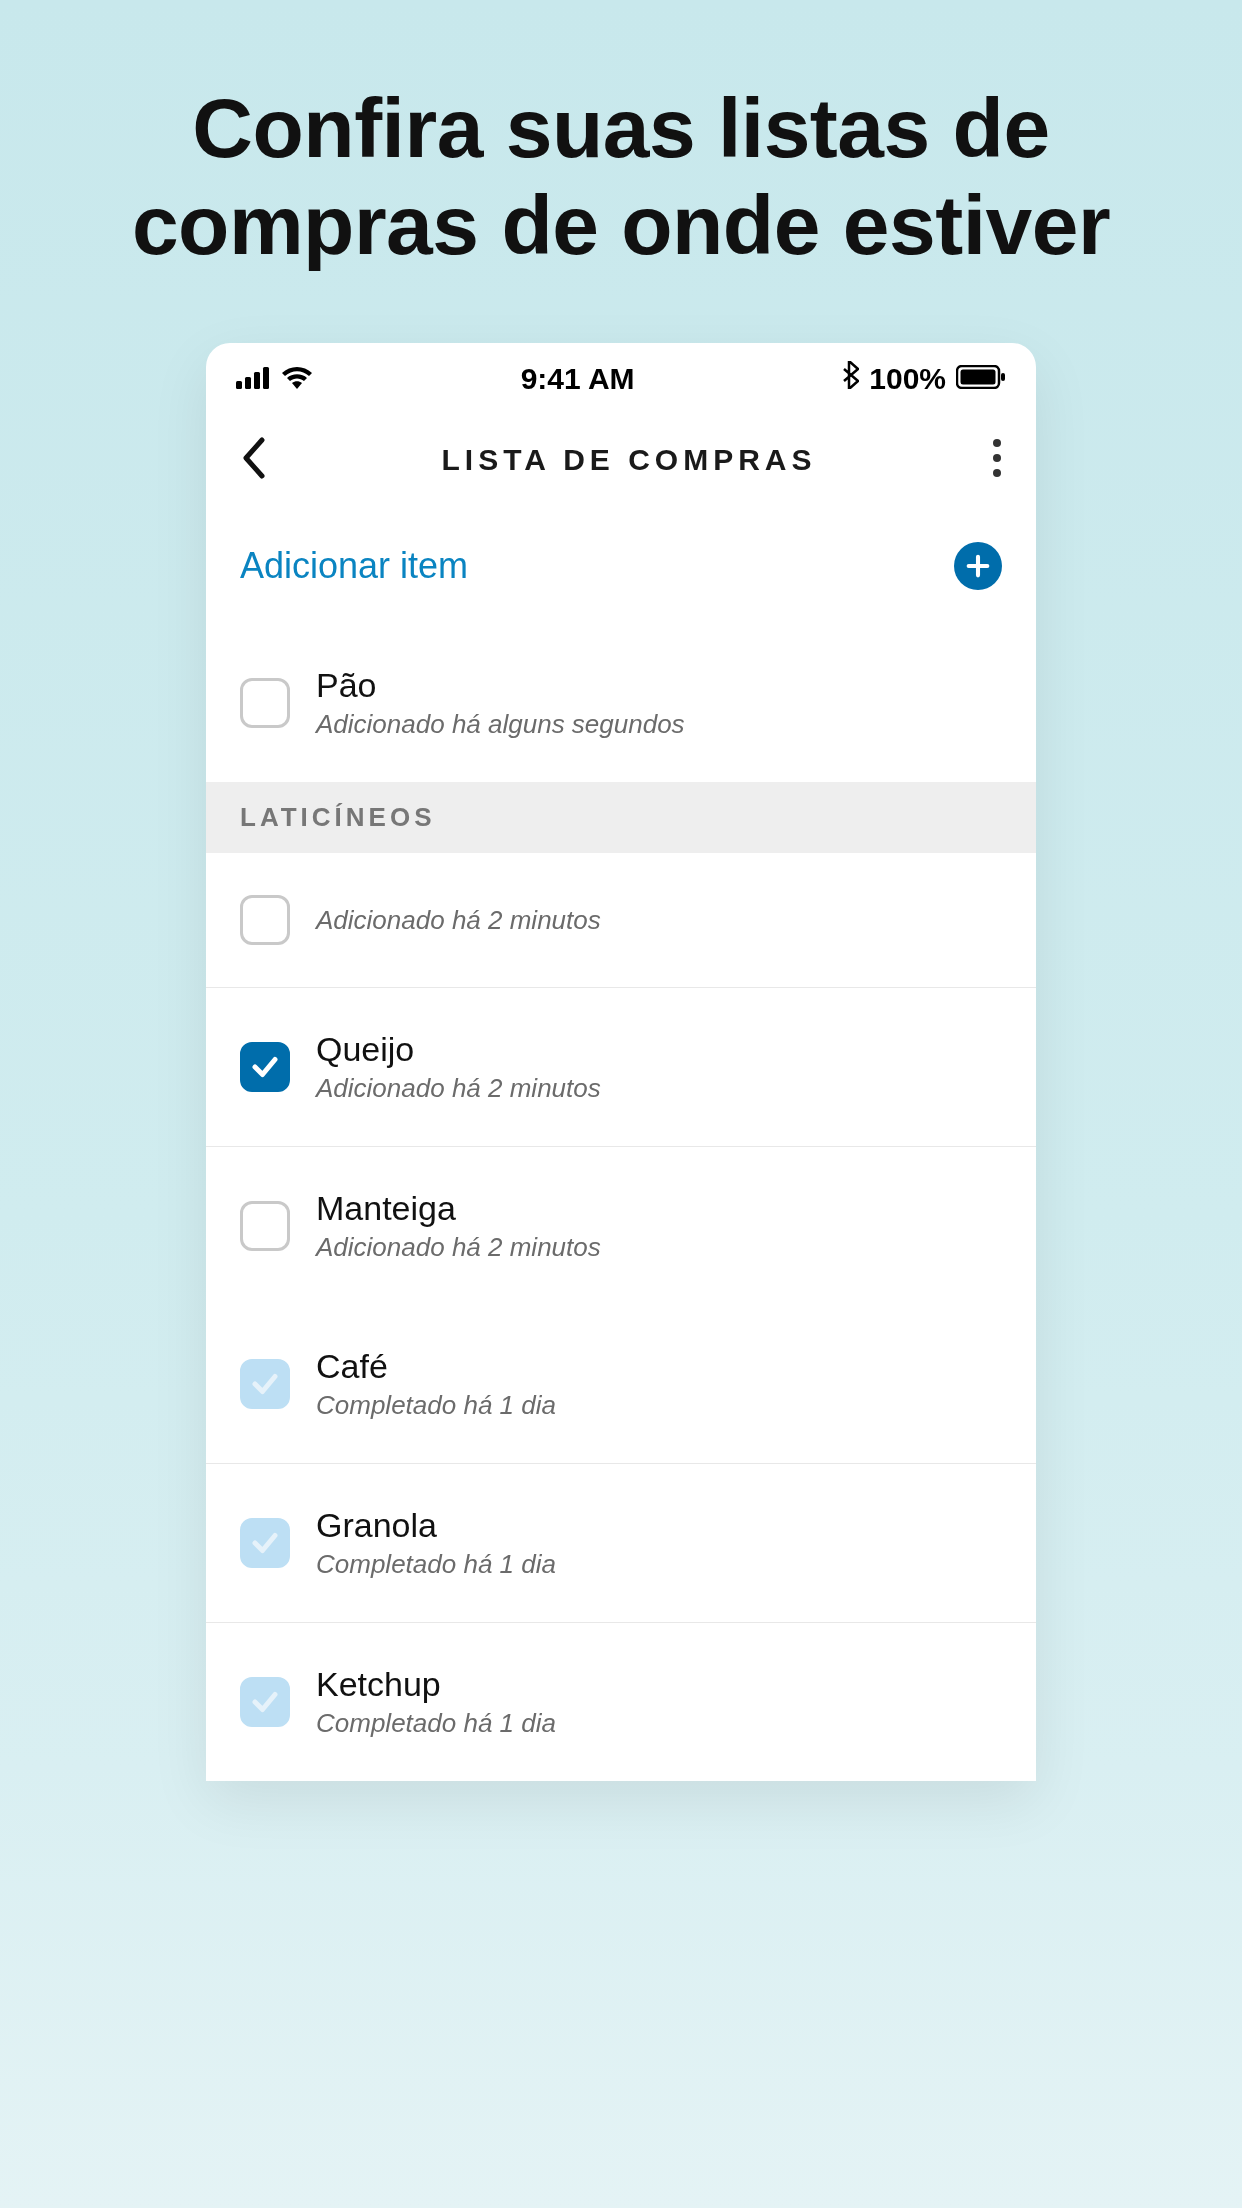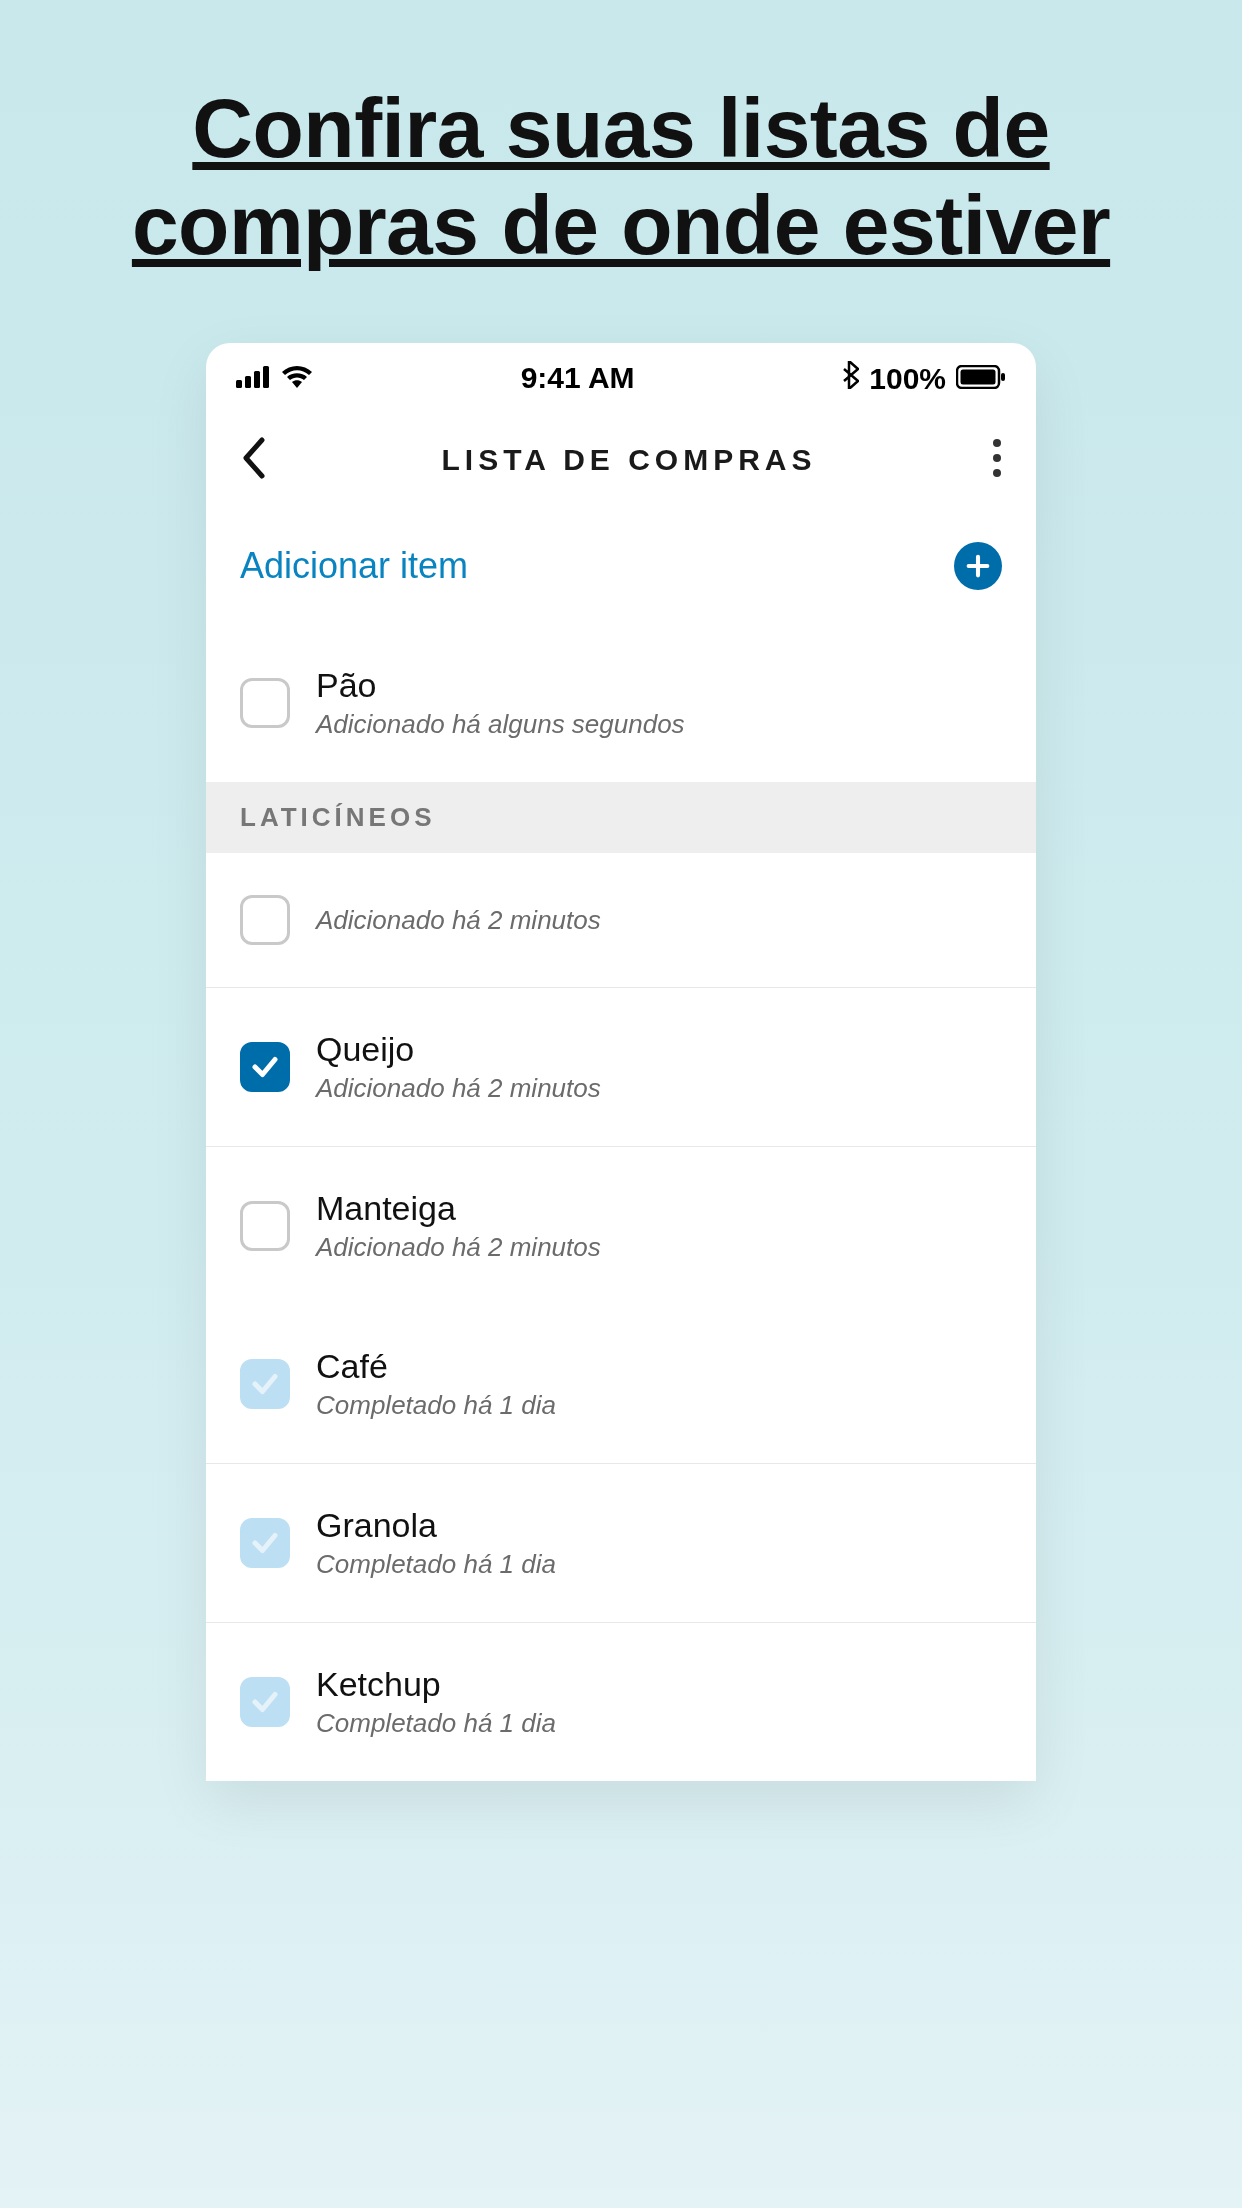--- a/index.html
+++ b/index.html
@@ -10,33 +10,32 @@
       overflow: hidden;
     }
     .promo-headline {
       text-align: center;
       color: #111;
       font-weight: 700;
       font-size: 84px;
       line-height: 1.15;
       padding: 80px 60px 0;
       letter-spacing: -0.5px;
-      text-decoration: underline;
     }
     .device {
       width: 830px;
       margin: 70px auto 0;
       background: #fff;
       border-radius: 24px 24px 0 0;
       box-shadow: 0 20px 60px rgba(0,0,0,0.08);
       overflow: hidden;
     }
     .status-bar {
       display: flex;
-      align-items: flex-start;
+      align-items: center;
       justify-content: space-between;
       padding: 18px 30px 10px;
       font-size: 30px;
       font-weight: 600;
       color: #000;
     }
     .status-left, .status-right { display: flex; align-items: center; gap: 10px; }
     .nav {
       display: flex;
       align-items: center;

